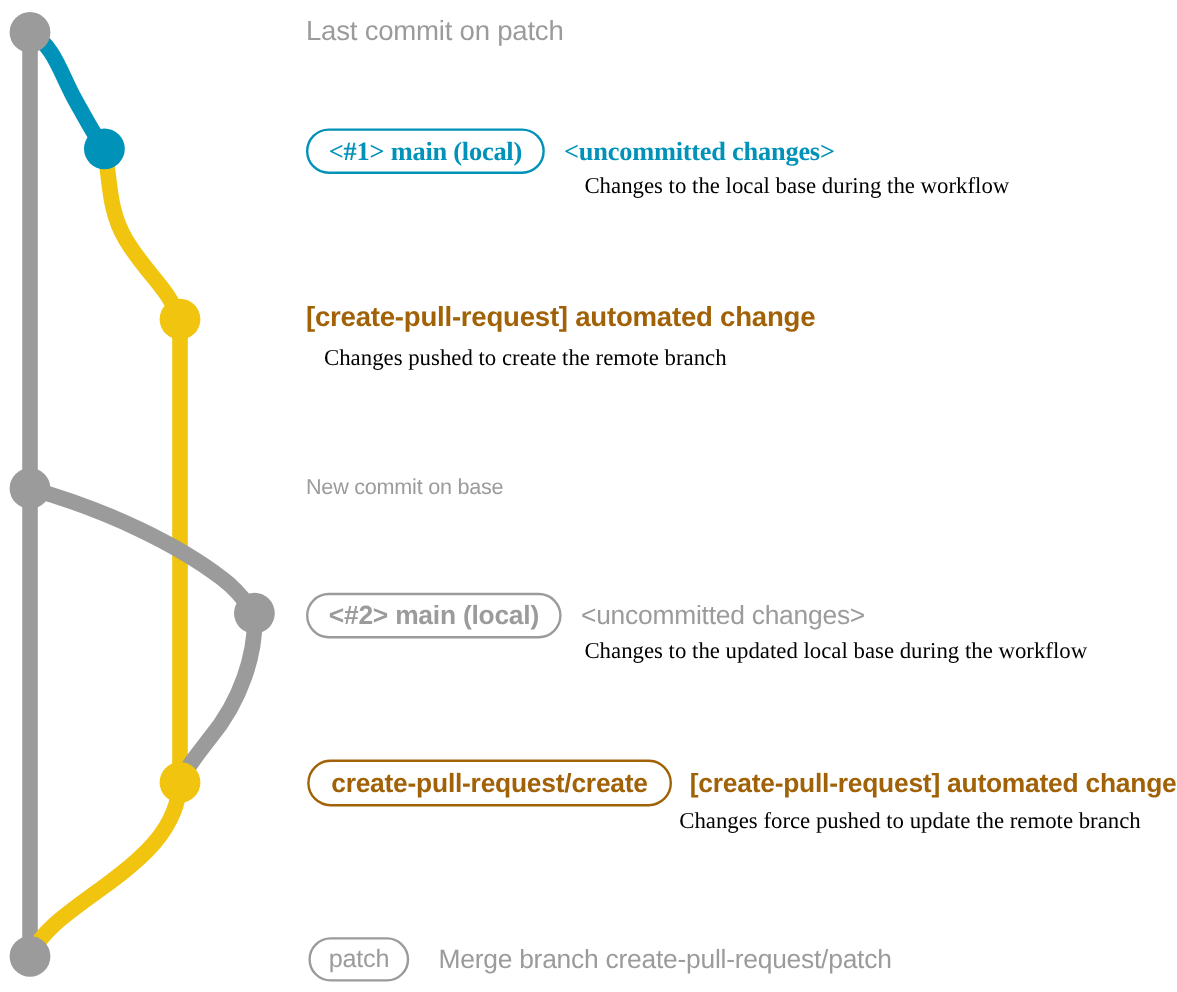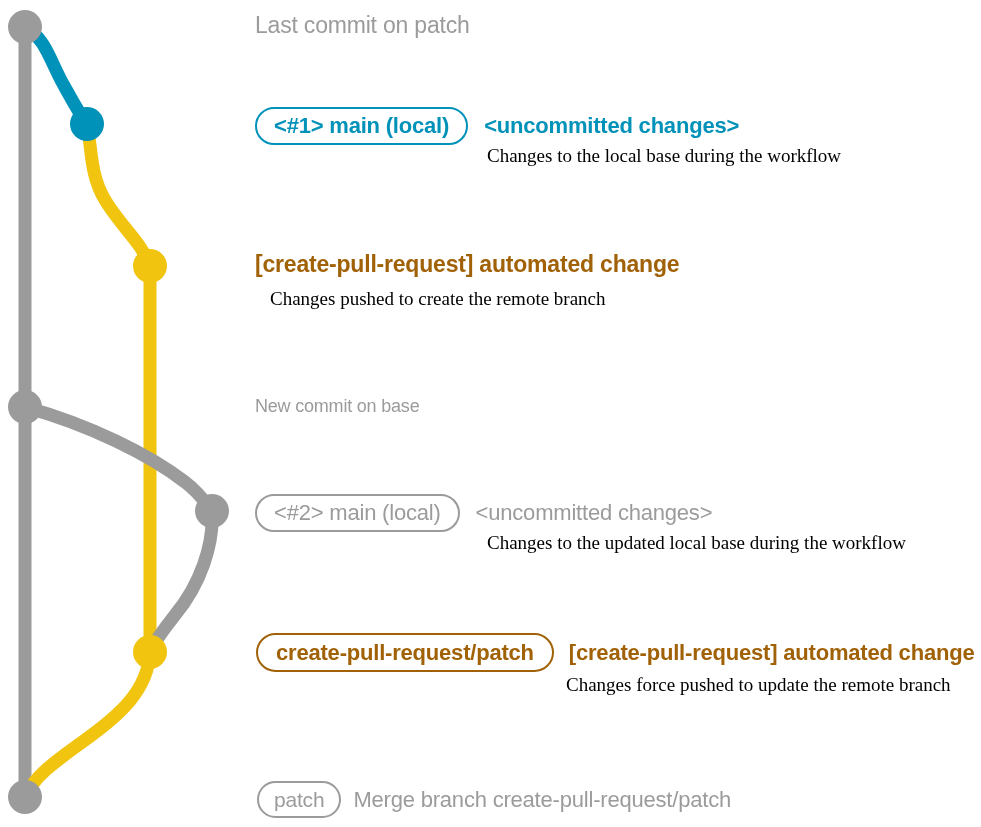--- a/index.html
+++ b/index.html
@@ -48,48 +48,48 @@
   }
   .subtext {
     position: absolute;
     font-family: "Liberation Serif", serif;
     color: #000000;
     font-size: 19px;
     white-space: nowrap;
   }
   
   .c-gray   { color: #9b9b9b; }
-  .c-teal   { color: #0092b8; }
+  .c-teal   { color: #0092b8; font-family: Liberation Serif, serif; }
   .c-yellow { color: #a16207; }
 
   
   .r-lastcommit { left: 255px; top: 12px;  font-size: 23px; }
   .r-lastcommit .headline { font-weight: normal; }
 
   .r-pr1  { left: 255px; top: 107px; }
   .r-pr1 .pill { height: 38px; padding: 0 17px; font-size: 22px; }
   .r-pr1 .headline { font-size: 22px; margin-left: 16px; }
 
   .r-auto1 { left: 255px; top: 251px; }
   .r-auto1 .headline { font-size: 23px; }
 
   .r-newcommit { left: 255px; top: 396px; font-size: 18px; }
   .r-newcommit .headline { font-weight: normal; }
 
   .r-pr2 { left: 255px; top: 494px; }
-  .r-pr2 .pill { height: 38px; padding: 0 17px; font-size: 22px; font-weight: normal; text-align: right; }
+  .r-pr2 .pill { height: 38px; padding: 0 17px; font-size: 22px; font-weight: bold; text-align: right; }
   .r-pr2 .headline { font-size: 22px; margin-left: 16px; font-weight: normal; }
 
   .r-patch { left: 256px; top: 633px; }
   .r-patch .pill { height: 39px; padding: 0 18px; font-size: 22px; }
   .r-patch .headline { font-size: 22px; margin-left: 15px; }
 
   .r-merge { left: 257px; top: 781px; }
   .r-merge .pill { height: 37px; padding: 0 15px; font-size: 21px; font-weight: normal; }
-  .r-merge .headline { font-size: 22px; margin-left: 12px; font-weight: normal; }
+  .r-merge .headline { font-size: 22px; margin-left: 24px; font-weight: normal; }
 
   .s-1 { left: 487px; top: 145px; }
   .s-2 { left: 270px; top: 288px; }
   .s-3 { left: 487px; top: 532px; }
   .s-4 { left: 566px; top: 674px; }
 </style>
 </head>
 <body>
 
 <div id="canvas">
@@ -136,21 +136,21 @@
     <span class="headline">New commit on base</span>
   </div>
 
   <div class="row r-pr2 c-gray">
     <span class="pill">&lt;#2&gt; main (local)</span>
     <span class="headline">&lt;uncommitted changes&gt;</span>
   </div>
   <div class="subtext s-3">Changes to the updated local base during the workflow</div>
 
   <div class="row r-patch c-yellow">
-    <span class="pill">create-pull-request/patch</span>
+    <span class="pill">create-pull-request/create</span>
     <span class="headline">[create-pull-request] automated change</span>
   </div>
   <div class="subtext s-4">Changes force pushed to update the remote branch</div>
 
   <div class="row r-merge c-gray">
     <span class="pill">patch</span>
     <span class="headline">Merge branch create-pull-request/patch</span>
   </div>
 
 </div>

